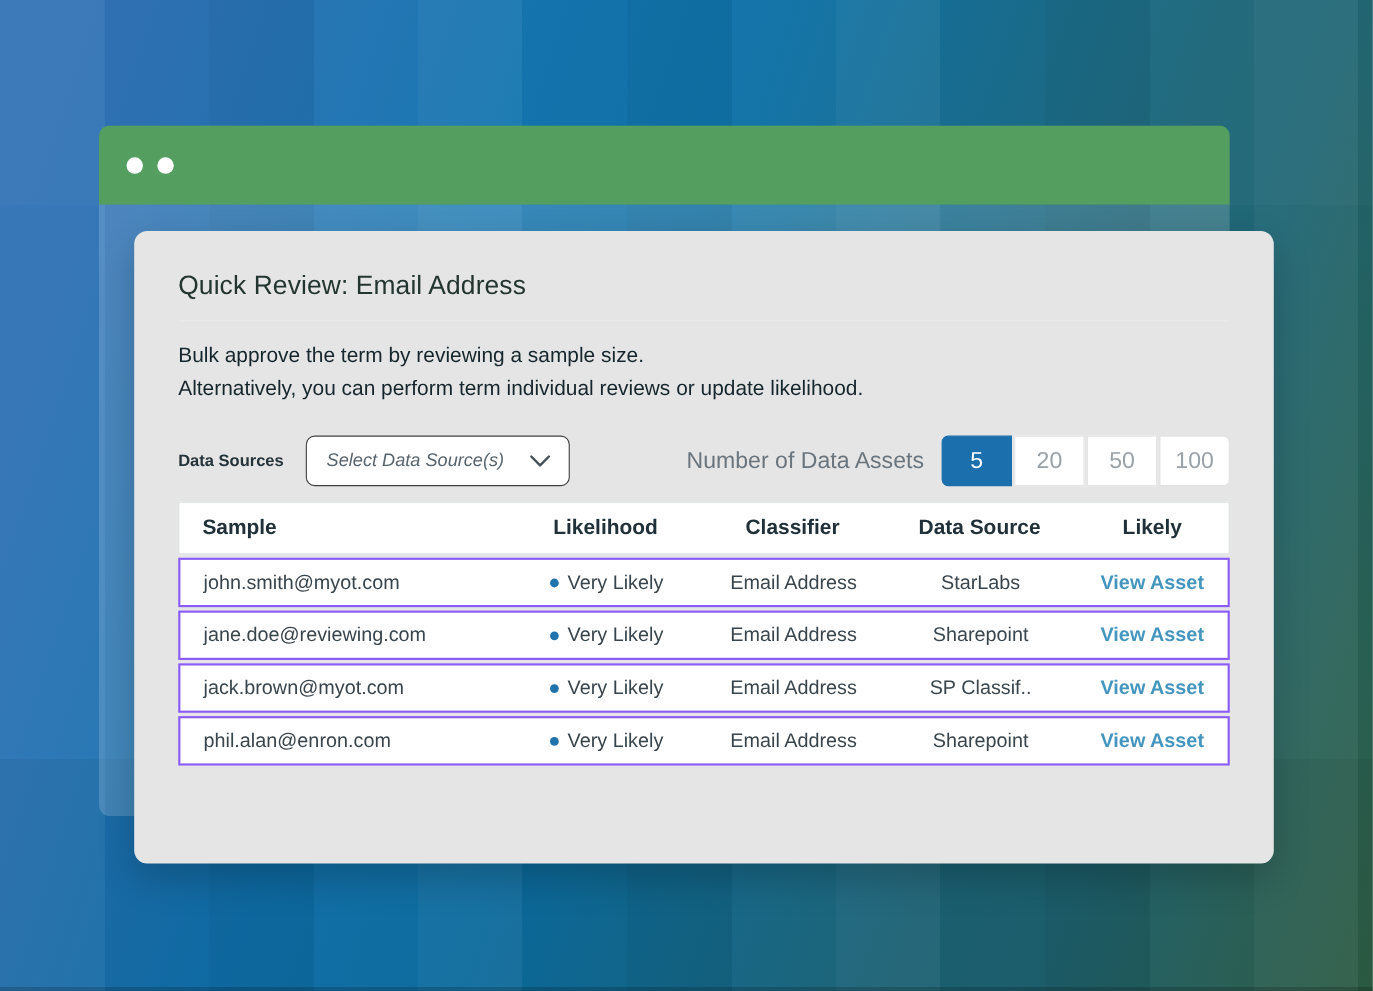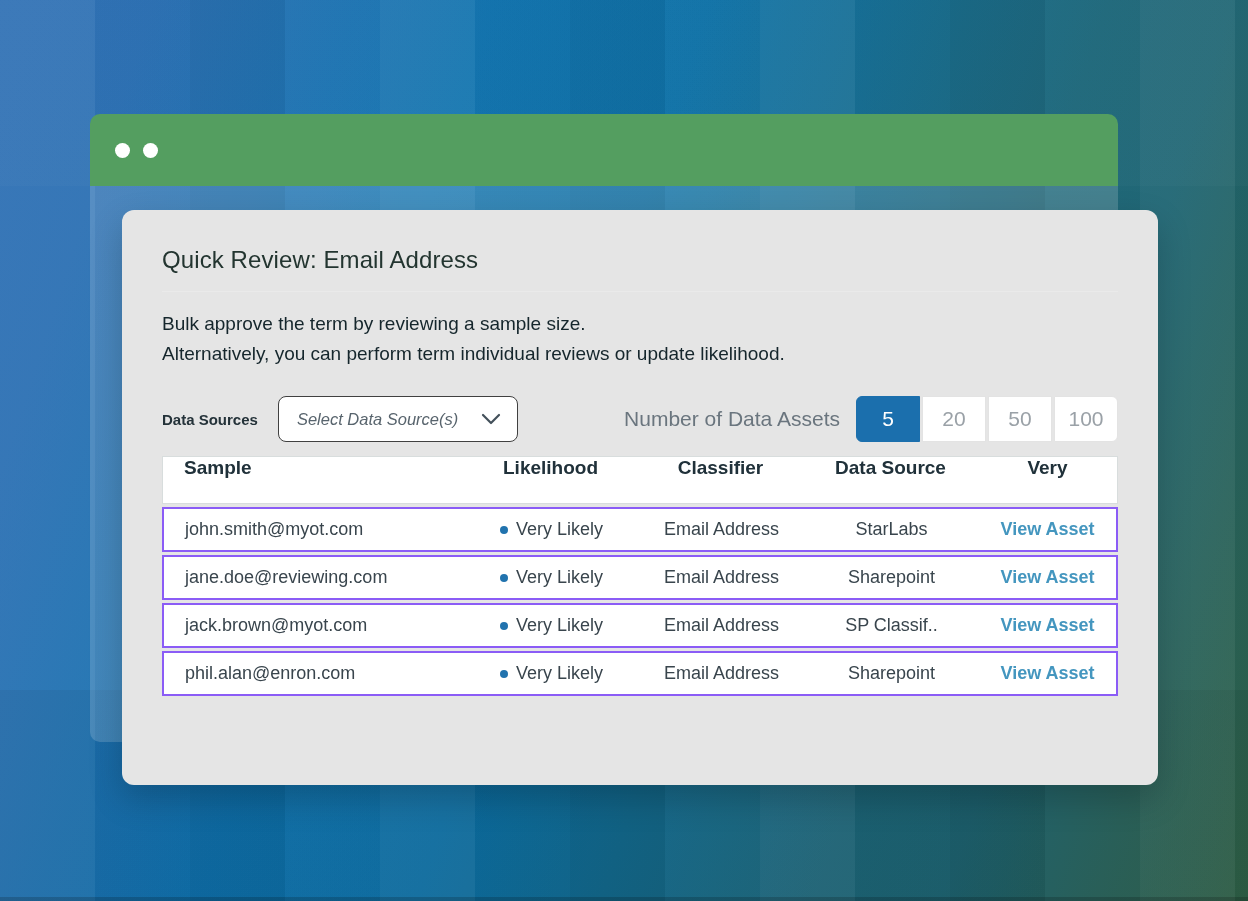--- a/index.html
+++ b/index.html
@@ -163,20 +163,21 @@
   .segment.selected {
     background: #1b6fad;
     border-color: #1b6fad;
     color: #ffffff;
   }
 
   
   .review-table { margin-top: 14px; }
   .t-header {
     display: flex;
+    align-items: center;
     height: 48px;
     box-sizing: border-box;
     border: 1px solid #d8dddd;
     font-size: 19px;
     font-weight: 600;
     color: #20313a;
     background: #ffffff;
   }
   .t-row {
     display: flex;
@@ -291,21 +292,21 @@
       <div class="segment">100</div>
     </div>
   </div>
 
   <div class="review-table">
     <div class="t-header">
       <div class="col-sample">Sample</div>
       <div class="col-likelihood">Likelihood</div>
       <div class="col-classifier">Classifier</div>
       <div class="col-datasource">Data Source</div>
-      <div class="col-asset">Very</div>
+      <div class="col-asset">Likely</div>
     </div>
 
     <div class="t-row">
       <div class="col-sample">john.smith@myot.com</div>
       <div class="col-likelihood"><span class="likelihood-dot"></span><span>Very Likely</span></div>
       <div class="col-classifier">Email Address</div>
       <div class="col-datasource">StarLabs</div>
       <div class="col-asset"><a class="view-asset-link">View Asset</a></div>
     </div>
 

